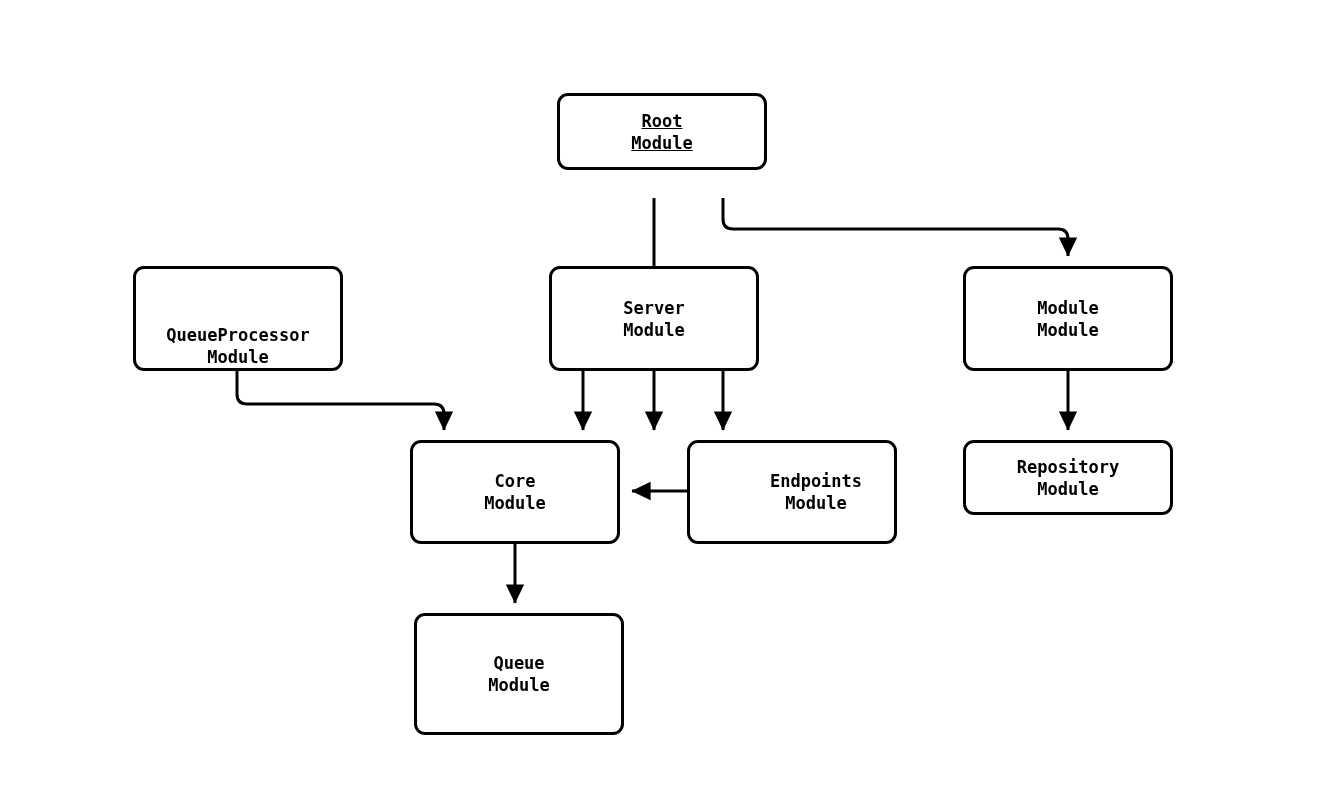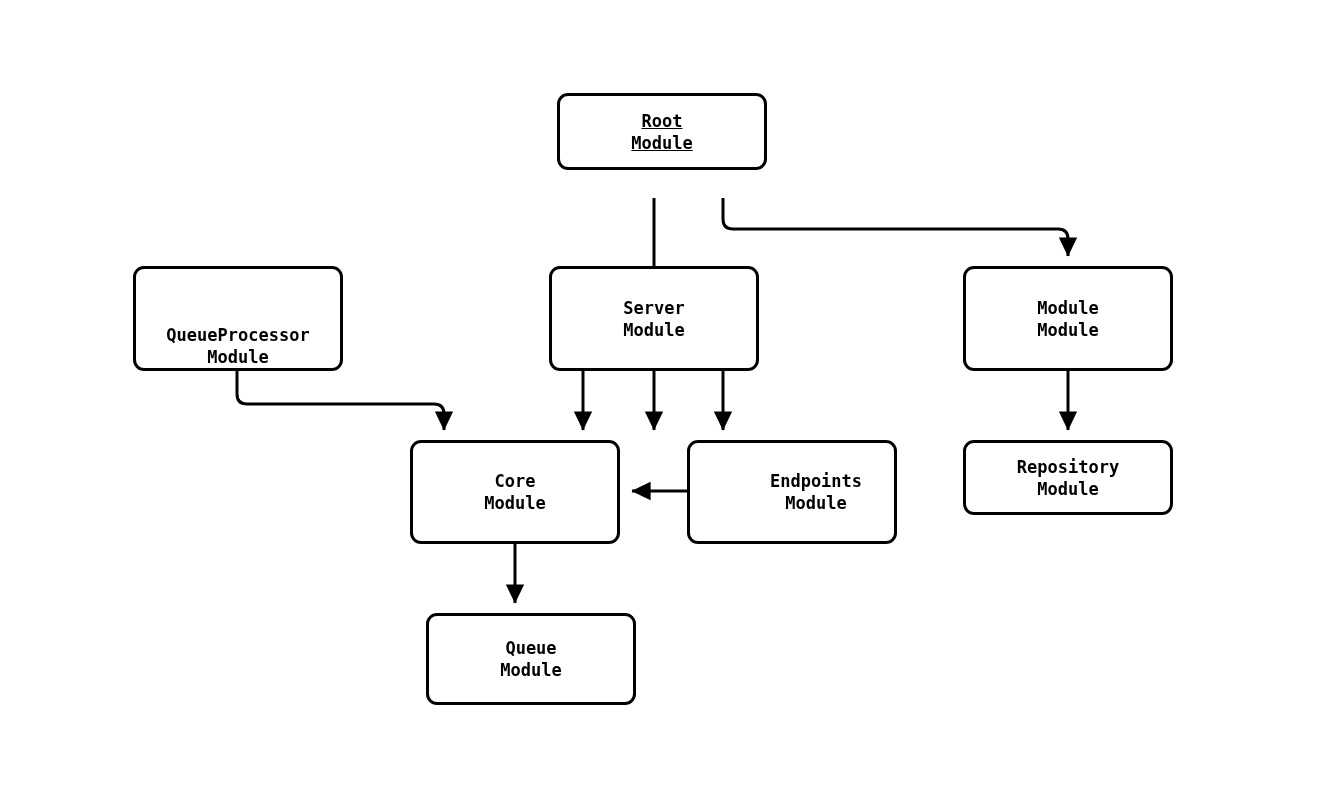--- a/index.html
+++ b/index.html
@@ -90,19 +90,19 @@
         <div class="node-line">Module</div>
       </div>
       <div class="node" style="left: 687px; top: 440px; width: 210px; height: 104px; padding-left: 48px;">
         <div class="node-line">Endpoints</div>
         <div class="node-line">Module</div>
       </div>
       <div class="node" style="left: 963px; top: 440px; width: 210px; height: 75px;">
         <div class="node-line">Repository</div>
         <div class="node-line">Module</div>
       </div>
-      <div class="node" style="left: 426px; top: 613px; width: 210px; height: 92px;">
+      <div class="node" style="left: 414px; top: 613px; width: 210px; height: 122px;">
         <div class="node-line">Queue</div>
         <div class="node-line">Module</div>
       </div>
     </div>
 
 </div>
 
 </body></html>

